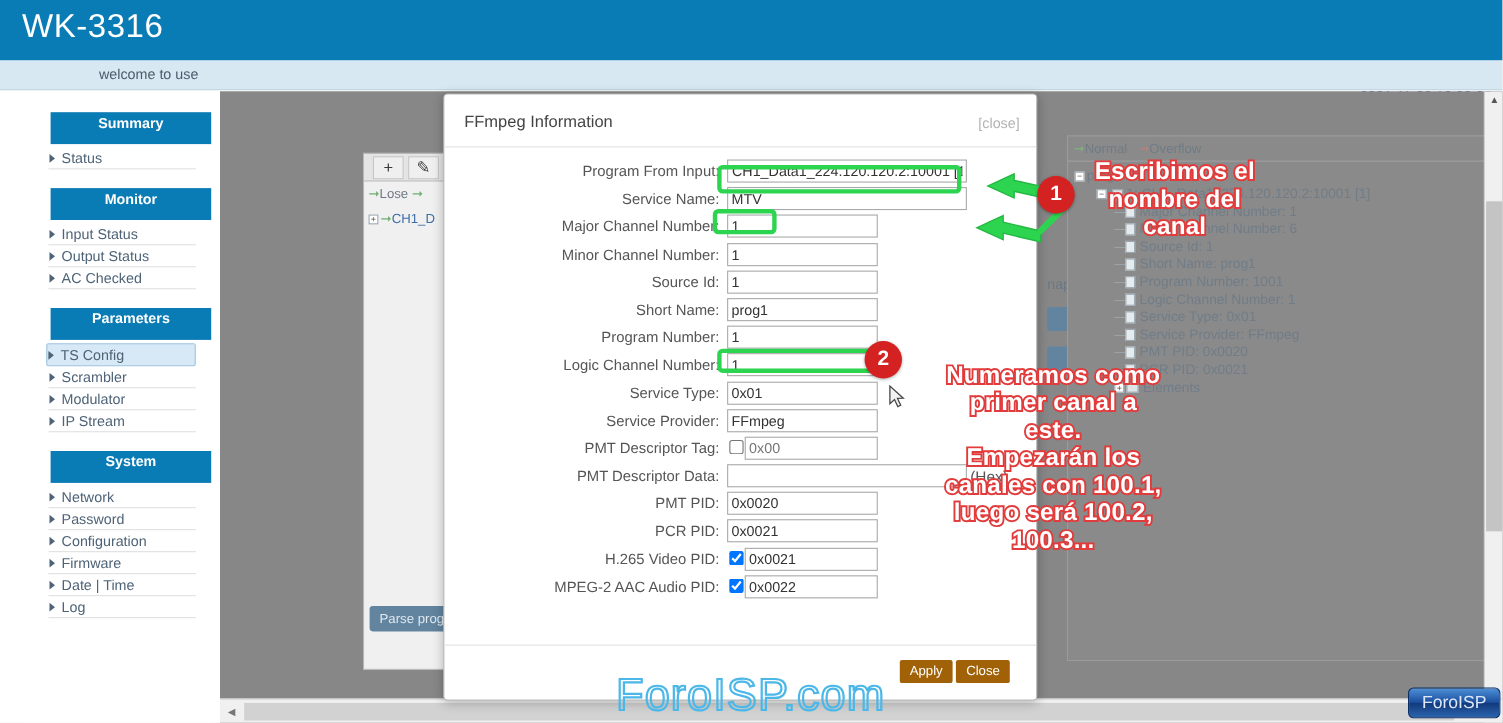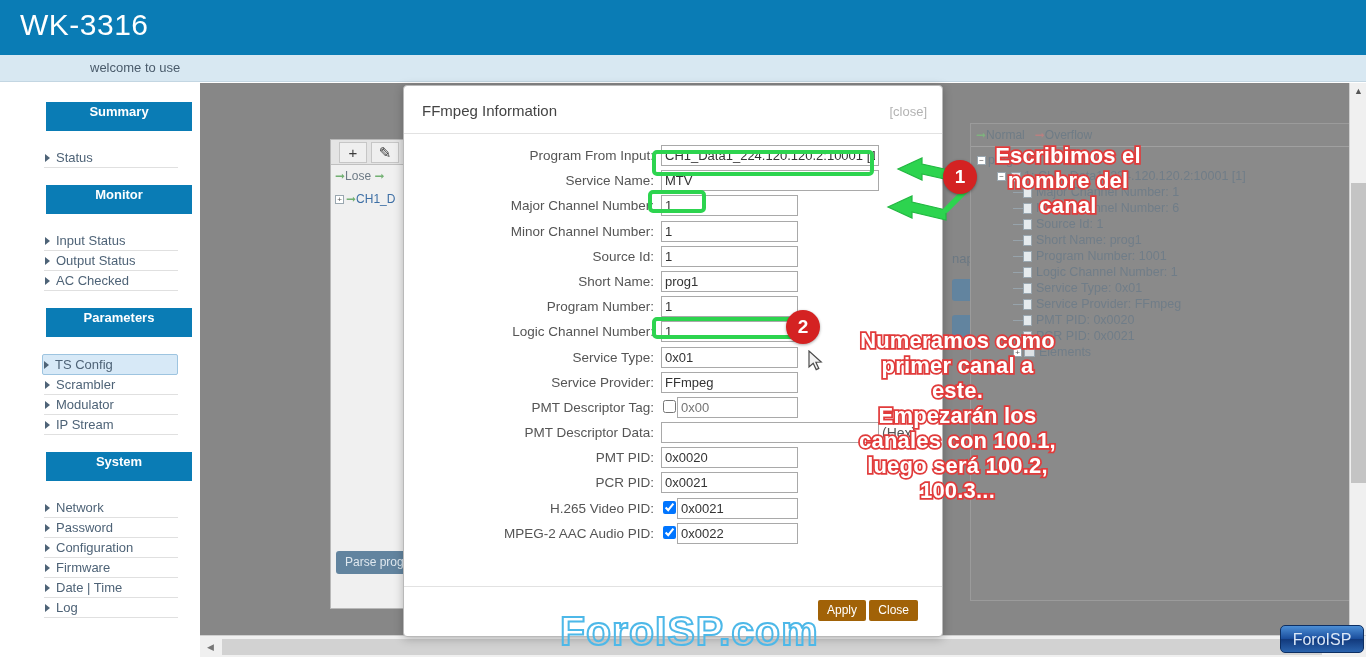--- a/index.html
+++ b/index.html
@@ -55,21 +55,21 @@
     background: #0a7cb5;
     color: #ffffff;
     font-size: 13px;
     font-weight: bold;
     text-align: center;
     line-height: 19px;
     margin-top: 9px;
     margin-left: 24px;
   }
   .sec-head.first { margin-top: 19px; }
-  .menu-list { padding: 17px 0 8px 0; }
+  .menu-list { padding: 3px 0 8px 0; }
   .menu-item {
     position: relative;
     margin: 0 14px 0 22px;
     height: 20px;
     line-height: 19px;
     font-size: 13px;
     color: #4e6377;
     border-bottom: 1px solid #e0e0e0;
     padding-left: 12px;
     cursor: pointer;
@@ -385,21 +385,21 @@
   }
   .arrow-svg { position: absolute; pointer-events: none; }
 
   .cursor-ico { position: absolute; pointer-events: none; }
 
   
   .watermark {
     position: absolute;
     left: 560px; top: 608px;
     font-size: 41px;
-    font-weight: bold;
+    font-weight: normal;
     color: rgba(255,255,255,0.0);
     -webkit-text-stroke: 2px #4db8e8;
     letter-spacing: 1px;
     font-family: "Liberation Sans", sans-serif;
   }
   .foroisp-badge {
     position: absolute;
     right: 2px; bottom: 4px;
     width: 84px; height: 28px;
     border-radius: 5px;

